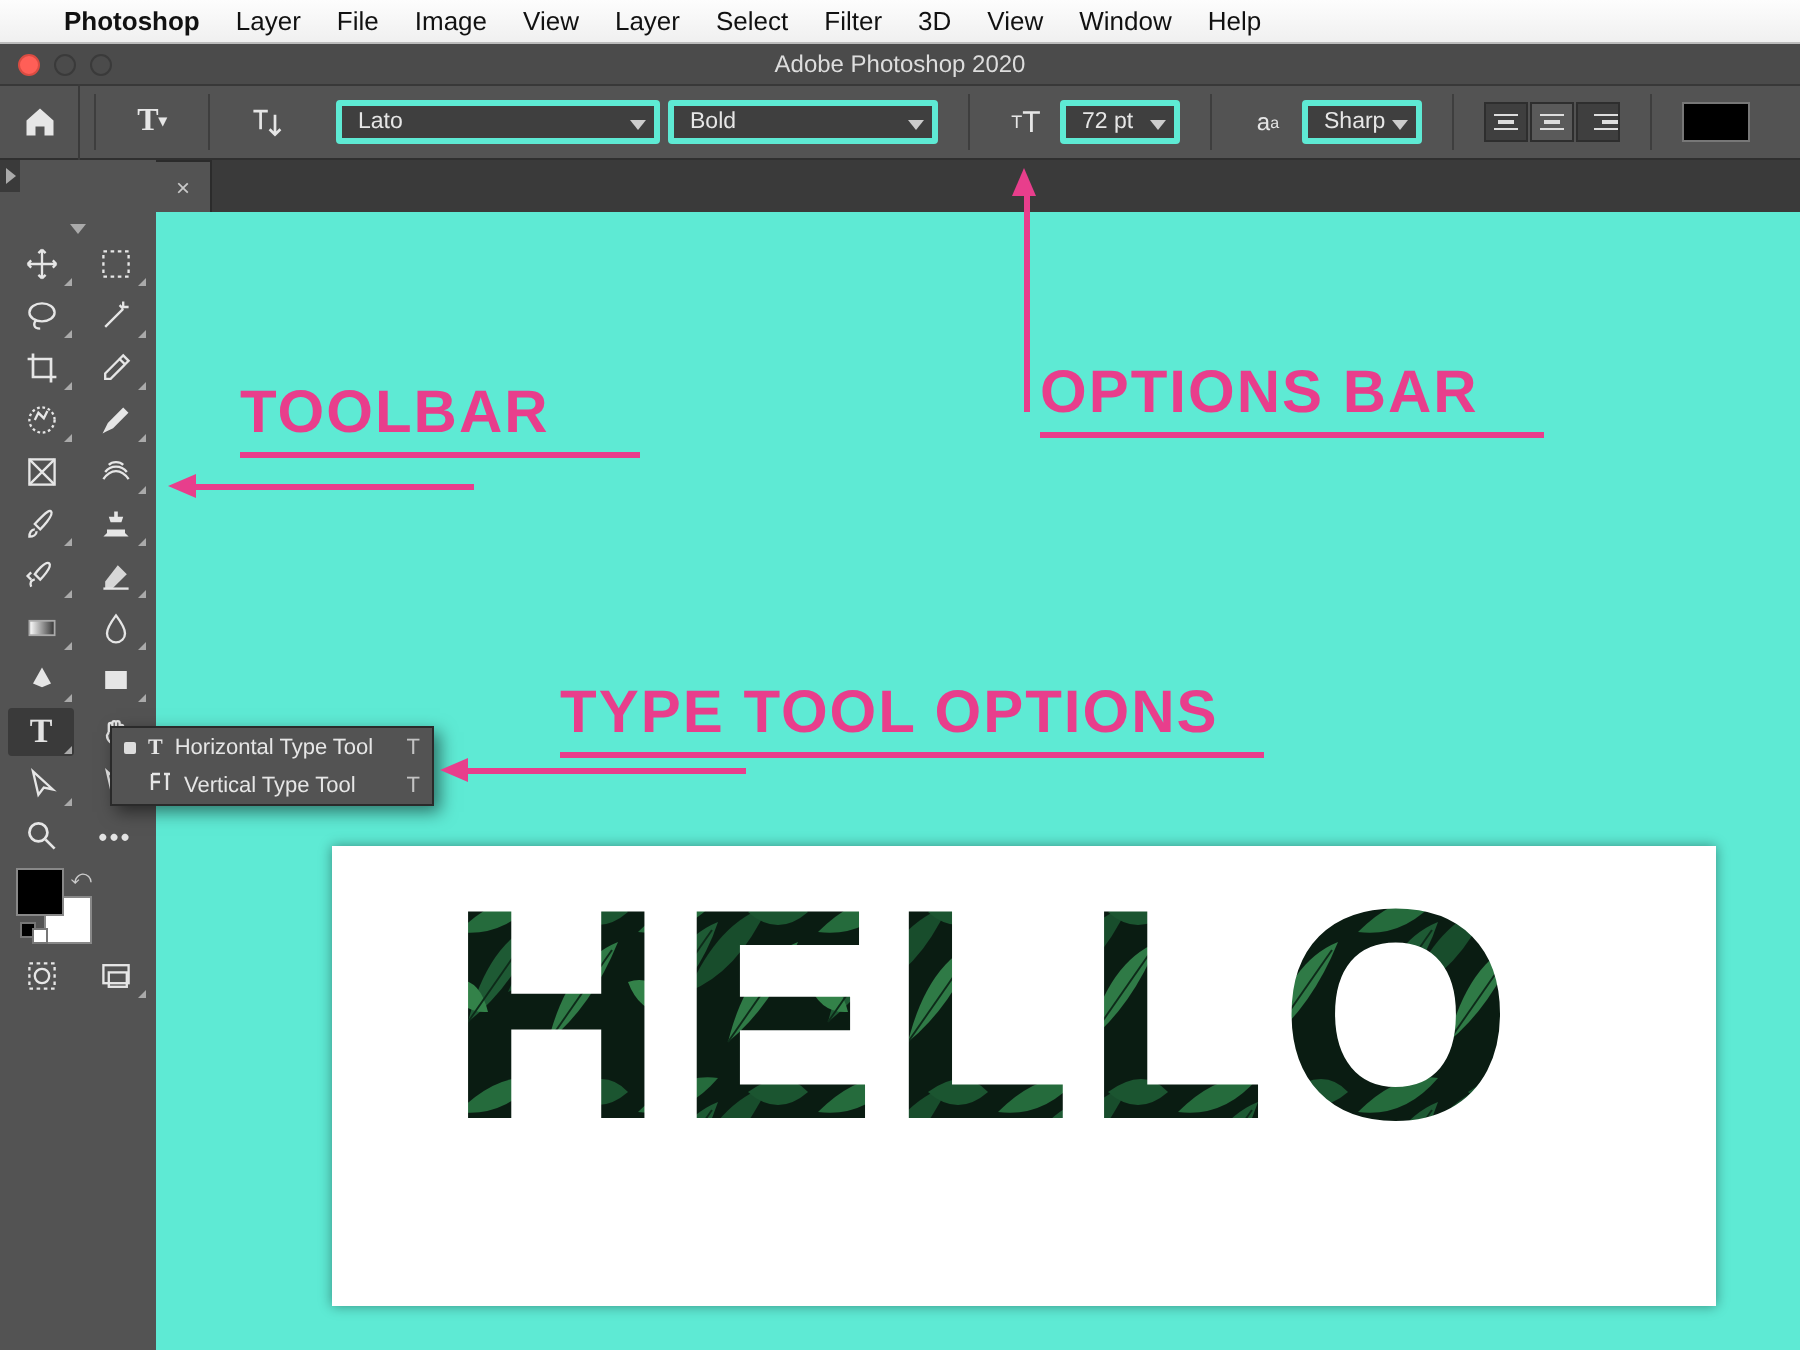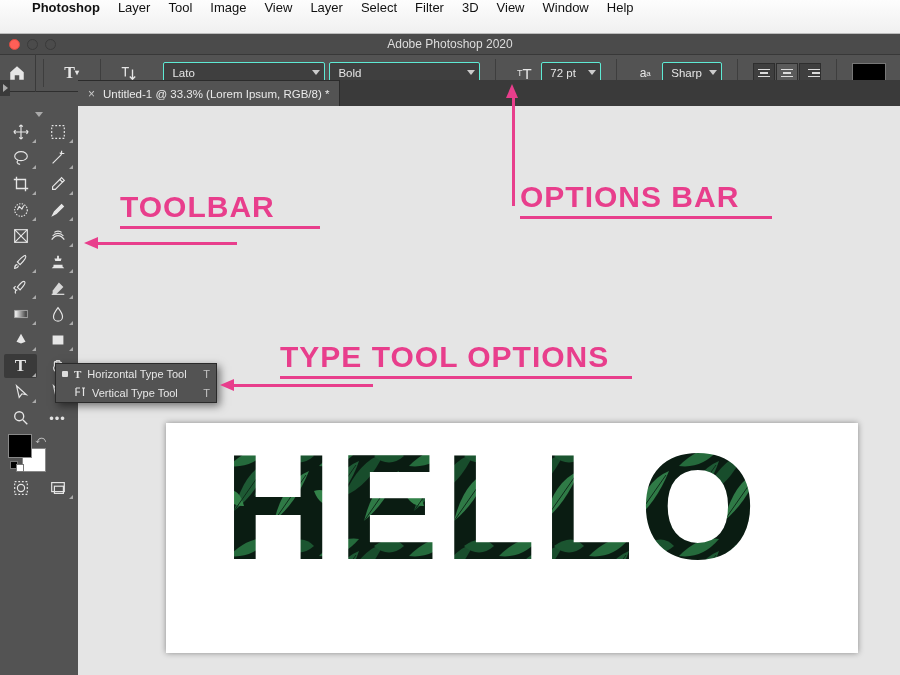--- a/index.html
+++ b/index.html
@@ -1,41 +1,41 @@
 <!DOCTYPE html>
 <html><head>
 <meta charset="utf-8">
 <style>
 * { margin: 0; padding: 0; box-sizing: border-box; font-family: -apple-system, "Helvetica Neue", Arial, sans-serif; }
 body { width: 900px; height: 675px; overflow: hidden; background: #535353; position: relative; }
 
 
-.mac-menu { height: 34px; background: linear-gradient(#fdfdfd,#f0f0f0); display: flex; align-items: flex-start; padding: 0 12px; font-size: 13px; gap: 18px; border-bottom: 1px solid #bcbcbc; }
+.mac-menu { height: 22px; background: linear-gradient(#fdfdfd,#f0f0f0); display: flex; align-items: center; padding: 0 12px; font-size: 13px; gap: 18px; border-bottom: 1px solid #bcbcbc; }
 .mac-menu .apple { font-size: 15px; margin-right: 2px; }
 .mac-menu .app-name { font-weight: 700; }
 .mac-menu span { color: #111; }
 
 
 .title-bar { height: 20px; background: #4b4b4b; display: flex; align-items: center; color: #ddd; font-size: 12px; position: relative; }
 .traffic { display: flex; gap: 7px; padding-left: 9px; }
 .traffic .dot { width: 11px; height: 11px; border-radius: 50%; }
 .tclose{background:#ff5f57;border:1px solid #da4c42;}
 .tmin{background:#4b4b4b;border:1px solid #3a3a3a;}
 .tmax{background:#4b4b4b;border:1px solid #3a3a3a;}
 .title-bar .title { position:absolute; left:0; right:0; text-align:center; pointer-events:none;}
 
 
 .options-bar { height: 38px; background: #535353; border-top:1px solid #383838; border-bottom:1px solid #2f2f2f; display:flex; align-items:center; padding: 0 6px 0 0; gap:6px; color:#e6e6e6; font-size:11.5px;}
 .home-btn { width:40px; height:38px; display:flex;align-items:center;justify-content:center; border-right:1px solid #3a3a3a;}
 .opt-group { display:flex; align-items:center; gap:4px; padding:0 8px; height: 38px; }
 .sep { width:1px; height:28px; background:#3e3e3e; margin:0 1px;}
-.dd { display:flex; align-items:center; height:22px; background:#3f3f3f; border:1px solid #5eead4; border-radius:2px; padding: 0 18px 0 8px; position:relative; color:#e6e6e6; }
+.dd { display:flex; align-items:center; height:22px; background:#3f3f3f; border:3px solid #5eead4; border-radius:2px; padding: 0 18px 0 8px; position:relative; color:#e6e6e6; }
 .dd .chev{ position:absolute; right:4px; top:7px; width:0;height:0;border-left:4px solid transparent;border-right:4px solid transparent;border-top:5px solid #ccc;}
 .dd.wfont{ width:162px;}
-.dd.wweight{ width:151px;}
+.dd.wweight{ width:135px;}
 .dd.wsize{ width:60px;}
 .dd.waa{ width:60px;}
 .icon-btn{width:26px;height:24px;display:flex;align-items:center;justify-content:center;}
 .color-swatch{width:34px;height:20px;background:#000;border:1px solid #777;}
 .align-group{display:flex;gap:1px;}
 .align-btn{width:22px;height:20px;border:1px solid #2e2e2e;background:#3f3f3f;display:flex;flex-direction:column;justify-content:center;align-items:center;gap:2px;}
 .align-btn.active{background:#5a5a5a;}
 .align-btn .ln{height:1.5px;background:#ddd;}
 
 
@@ -58,21 +58,21 @@
 .tool svg{width:18px;height:18px;}
 .fgbg{position:relative;width:40px;height:38px;margin:2px 0 2px 4px;}
 .fgbg .fg{position:absolute;left:0;top:0;width:24px;height:24px;background:#000;border:1px solid #888;}
 .fgbg .bg{position:absolute;left:14px;top:14px;width:24px;height:24px;background:#fff;border:1px solid #888;}
 .fgbg .sw{position:absolute;right:2px;top:0;font-size:10px;color:#ccc;}
 .fgbg .mini{position:absolute;left:2px;bottom:0;display:flex;}
 .fgbg .mini .a{width:8px;height:8px;background:#000;border:1px solid #777;}
 .fgbg .mini .b{width:8px;height:8px;background:#fff;border:1px solid #777;margin-left:-2px;margin-top:3px;}
 
 
-.canvas-area{position:absolute;left:78px;top:106px;right:0;bottom:0;background:#e5e5e5;overflow:hidden;}
+.canvas-area{position:absolute;left:78px;top:106px;right:0;bottom:0;background:#5eead4;overflow:hidden;}
 .artboard{position:absolute;left:88px;top:317px;width:692px;height:230px;background:#fff;box-shadow:0 0 6px rgba(0,0,0,.4);}
 .subtitle{position:absolute;left:0;right:0;top:182px;text-align:center;letter-spacing:5px;font-size:15px;color:#9a9a9a;}
 
 
 .hello-bg{position:absolute;left:58px;top:18px;width:576px;height:134px;}
 .hello-mask{font-weight:900;font-size:150px;letter-spacing:6px;font-family:Arial,Helvetica,sans-serif;}
 
 
 .anno{position:absolute;color:#e83e8c;font-weight:800;font-family:Arial,sans-serif;letter-spacing:1px;pointer-events:none;text-align:center;}
 .anno .txt{font-size:30px;}
@@ -91,21 +91,21 @@
 .flyout .spacer{width:6px;}
 .flyout .sc{margin-left:auto;color:#c3c3c3;}
 </style>
 </head>
 <body>
 
 <div class="mac-menu">
   <span class="apple"></span>
   <span class="app-name">Photoshop</span>
   <span>Layer</span>
-  <span>Tool</span>
+  <span>File</span>
   <span>Image</span>
   <span>View</span>
   <span>Layer</span>
   <span>Select</span>
   <span>Filter</span>
   <span>3D</span>
   <span>View</span>
   <span>Window</span>
   <span>Help</span>
 </div>
@@ -191,21 +191,20 @@
   </div>
 </div>
 
 <div class="panel-stub">
     <div class="tri"></div>
   </div>
 
 <div class="doc-tabs">
   <div class="doc-tab">
     <span class="x">×</span>
-    <span>Untitled-1 @ 33.3% (Lorem Ipsum, RGB/8) *</span>
   </div>
 </div>
 
 <div class="toolbar">
   <div class="hdr">
       <div class="gg"></div>
     </div>
 
   <div class="tool-row">
     <div class="tool">

